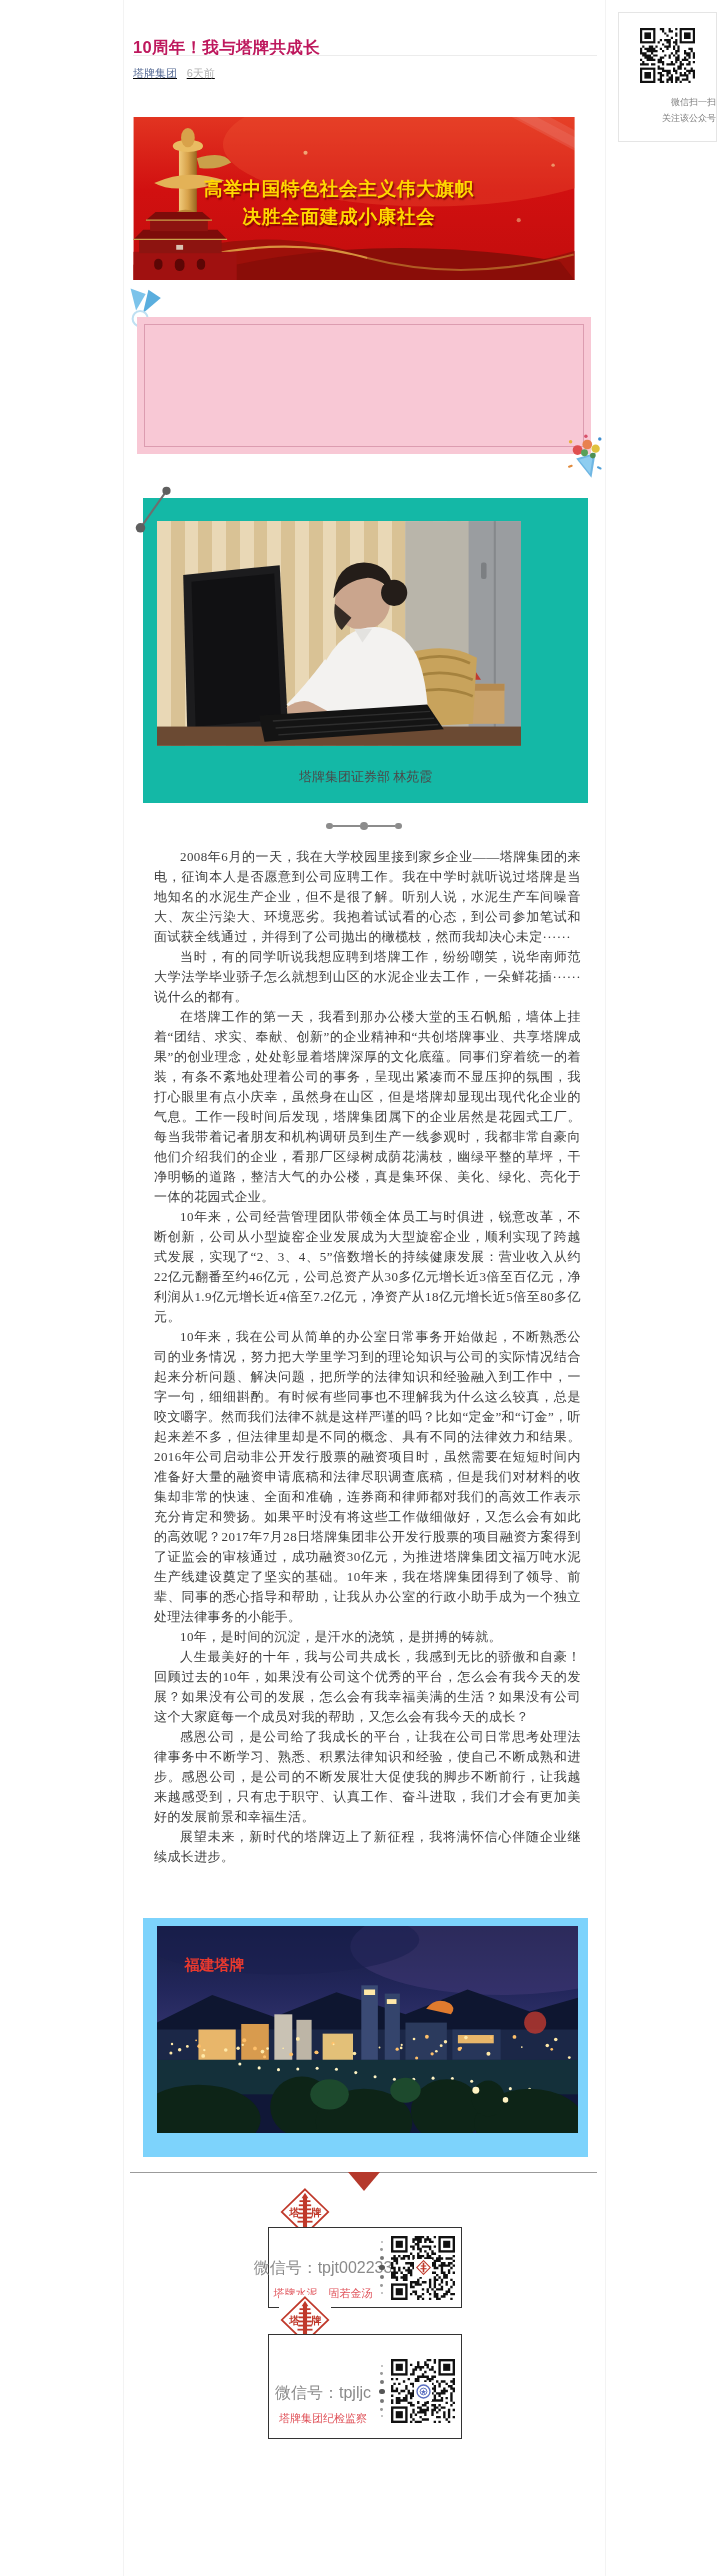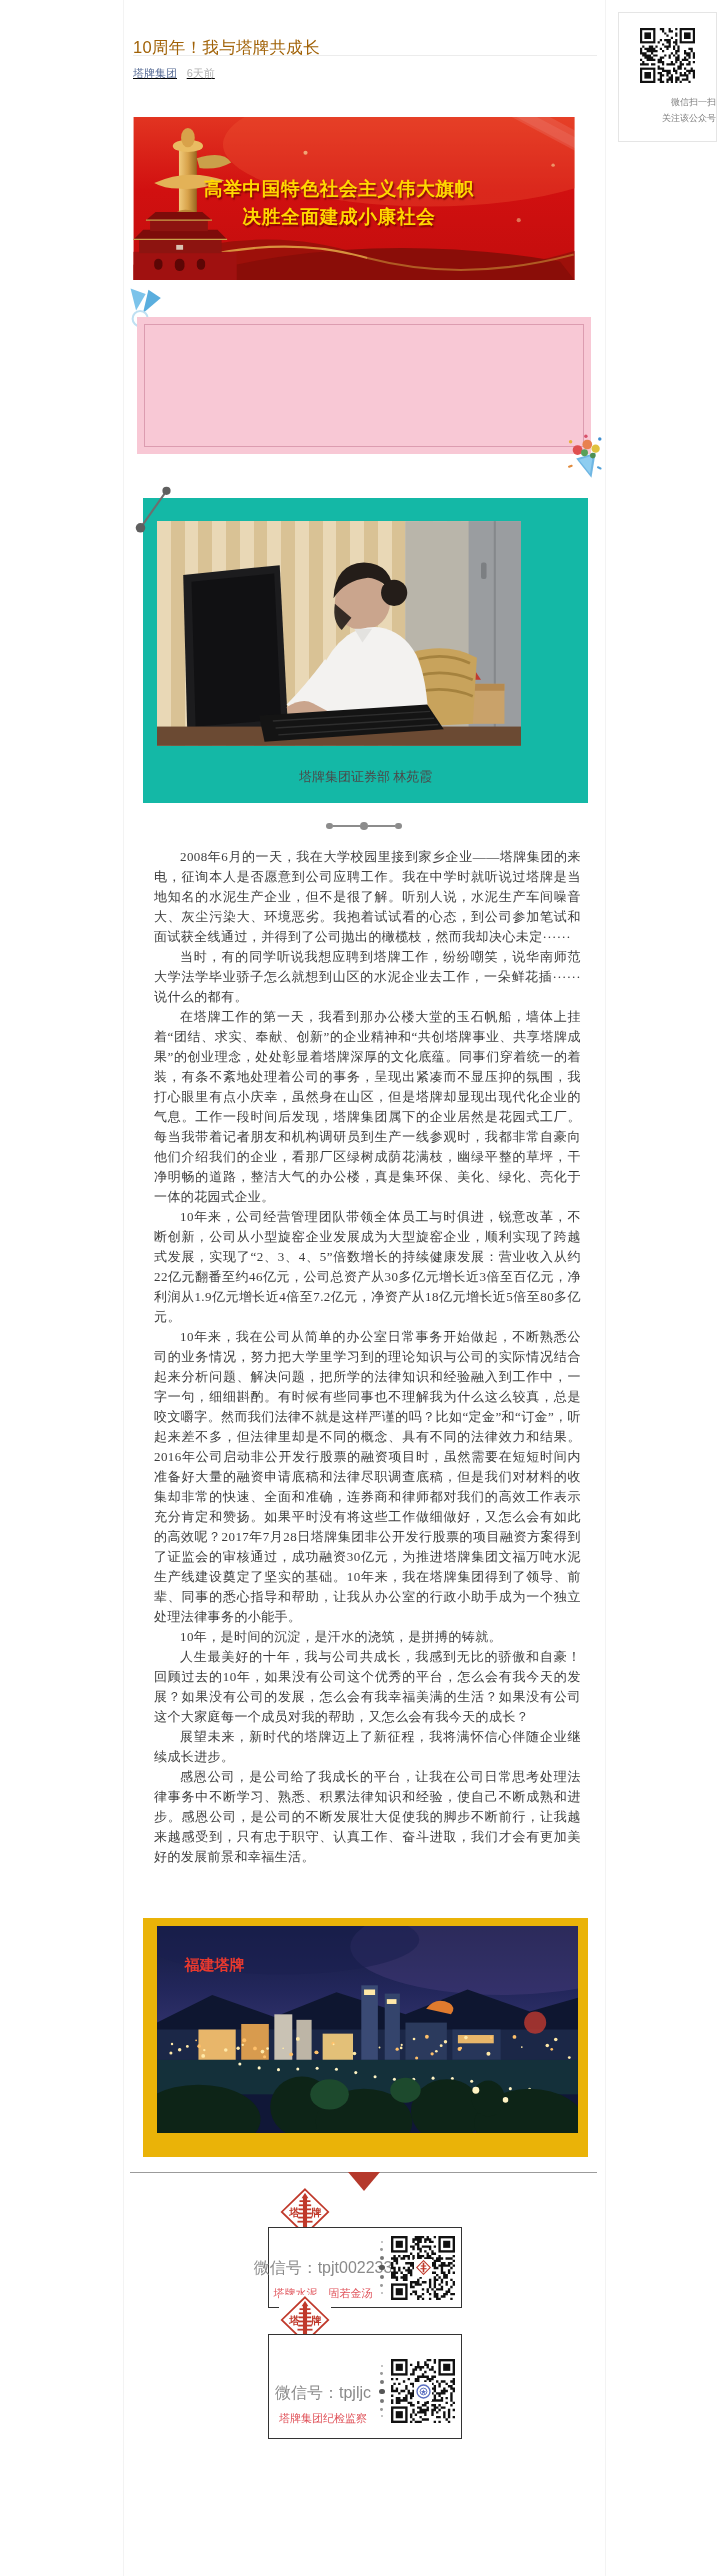--- a/index.html
+++ b/index.html
@@ -7,22 +7,22 @@
     width:727px;height:2576px;position:relative;background:#ffffff;
     font-family:"Liberation Sans","DejaVu Sans",sans-serif;
     -webkit-font-smoothing:antialiased;
   }
   .abs{position:absolute;}
   .column-frame{
     left:123px;top:0;width:481px;height:2576px;
     border-left:0.7px solid #f3f3f3;border-right:0.7px solid #f3f3f3;background:#fff;
   }
   
-  .article-title{left:133px;top:26px;width:462px;font-size:16.5px;color:#a16207;
-    font-weight:400;letter-spacing:0.3px;}
+  .article-title{left:133px;top:26px;width:462px;font-size:16.5px;color:#be185d;
+    font-weight:700;letter-spacing:0.3px;}
   .title-divider{left:133px;top:55px;width:464px;height:0;border-top:0.7px solid #ececec;}
   .byline{left:133px;top:66px;width:345px;font-size:11px;text-decoration:underline;}
   .account-link{color:#576b95;text-decoration:none;cursor:pointer;margin-right:9.7px;}
   .publish-time{color:#b2b2b2;}
   
   .follow-panel{left:618px;top:11.7px;width:97px;height:128px;border:0.7px solid #e5e5e5;background:#fff;}
   .follow-qr{position:absolute;left:20.7px;top:15px;width:55px;height:55px;}
   .follow-caption{position:absolute;left:0;top:81px;width:97px;text-align:right;
     font-size:9px;color:#808080;line-height:16px;}
   
@@ -55,21 +55,21 @@
   .dot-divider .dot{background:#8c8c8c;border-radius:50%;}
   .dot-divider .d1{width:6.2px;height:6.2px;}
   .dot-divider .d2{width:7.6px;height:7.6px;}
   .dot-divider .seg{width:27.6px;height:1.4px;background:#8c8c8c;}
   
   .article-body{left:154px;top:847px;width:427px;
     font-family:"Liberation Serif","DejaVu Serif",serif;
     font-size:13px;line-height:20px;color:#3c3c3c;text-align:justify;letter-spacing:0.4px;}
   .article-body p{margin:0;text-indent:2em;}
   
-  .factory-card{left:143px;top:1918px;width:445px;height:239px;background:#eab308;font-family:Liberation Mono, monospace;}
+  .factory-card{left:143px;top:1918px;width:445px;height:239px;background:#7dd3fc;font-family:Liberation Mono, monospace;}
   .factory-photo{position:absolute;left:13.8px;top:8.3px;width:421px;height:207px;overflow:hidden;cursor:pointer;background:#101737;}
   .factory-watermark{position:absolute;left:27.6px;top:30px;font-size:15px;font-weight:bold;color:#e8392e;}
   
   .section-divider-line{left:130px;top:2172px;width:467px;height:0;border-top:1.4px solid #9b9b9b;}
   .section-divider-triangle{left:348px;top:2172px;width:0;height:0;
     border-left:16px solid transparent;border-right:16px solid transparent;border-top:19.3px solid #b5392c;}
   
   .brand-logo{width:52px;height:58px;background:#fff;}
   .brand-logo.first{left:279px;top:2187px;}
   .brand-logo.second{left:279px;top:2295px;}
@@ -262,22 +262,22 @@
 </div>
 
 <div class="abs article-body" id="article-body">
     <p>2008年6月的一天，我在大学校园里接到家乡企业——塔牌集团的来电，征询本人是否愿意到公司应聘工作。我在中学时就听说过塔牌是当地知名的水泥生产企业，但不是很了解。听别人说，水泥生产车间噪音大、灰尘污染大、环境恶劣。我抱着试试看的心态，到公司参加笔试和面试获全线通过，并得到了公司抛出的橄榄枝，然而我却决心未定······</p>
     <p>当时，有的同学听说我想应聘到塔牌工作，纷纷嘲笑，说华南师范大学法学毕业骄子怎么就想到山区的水泥企业去工作，一朵鲜花插······说什么的都有。</p>
     <p>在塔牌工作的第一天，我看到那办公楼大堂的玉石帆船，墙体上挂着“团结、求实、奉献、创新”的企业精神和“共创塔牌事业、共享塔牌成果”的创业理念，处处彰显着塔牌深厚的文化底蕴。同事们穿着统一的着装，有条不紊地处理着公司的事务，呈现出紧凑而不显压抑的氛围，我打心眼里有点小庆幸，虽然身在山区，但是塔牌却显现出现代化企业的气息。工作一段时间后发现，塔牌集团属下的企业居然是花园式工厂。每当我带着记者朋友和机构调研员到生产一线参观时，我都非常自豪向他们介绍我们的企业，看那厂区绿树成荫花满枝，幽绿平整的草坪，干净明畅的道路，整洁大气的办公楼，真是集环保、美化、绿化、亮化于一体的花园式企业。</p>
     <p>10年来，公司经营管理团队带领全体员工与时俱进，锐意改革，不断创新，公司从小型旋窑企业发展成为大型旋窑企业，顺利实现了跨越式发展，实现了“2、3、4、5”倍数增长的持续健康发展：营业收入从约22亿元翻番至约46亿元，公司总资产从30多亿元增长近3倍至百亿元，净利润从1.9亿元增长近4倍至7.2亿元，净资产从18亿元增长近5倍至80多亿元。</p>
     <p>10年来，我在公司从简单的办公室日常事务开始做起，不断熟悉公司的业务情况，努力把大学里学习到的理论知识与公司的实际情况结合起来分析问题、解决问题，把所学的法律知识和经验融入到工作中，一字一句，细细斟酌。有时候有些同事也不理解我为什么这么较真，总是咬文嚼字。然而我们法律不就是这样严谨的吗？比如“定金”和“订金”，听起来差不多，但法律里却是不同的概念、具有不同的法律效力和结果。2016年公司启动非公开发行股票的融资项目时，虽然需要在短短时间内准备好大量的融资申请底稿和法律尽职调查底稿，但是我们对材料的收集却非常的快速、全面和准确，连券商和律师都对我们的高效工作表示充分肯定和赞扬。如果平时没有将这些工作做细做好，又怎么会有如此的高效呢？2017年7月28日塔牌集团非公开发行股票的项目融资方案得到了证监会的审核通过，成功融资30亿元，为推进塔牌集团文福万吨水泥生产线建设奠定了坚实的基础。10年来，我在塔牌集团得到了领导、前辈、同事的悉心指导和帮助，让我从办公室的行政小助手成为一个独立处理法律事务的小能手。</p>
     <p>10年，是时间的沉淀，是汗水的浇筑，是拼搏的铸就。</p>
     <p>人生最美好的十年，我与公司共成长，我感到无比的骄傲和自豪！回顾过去的10年，如果没有公司这个优秀的平台，怎么会有我今天的发展？如果没有公司的发展，怎么会有我幸福美满的生活？如果没有公司这个大家庭每一个成员对我的帮助，又怎么会有我今天的成长？</p>
+    <p>感恩公司，是公司给了我成长的平台，让我在公司日常思考处理法律事务中不断学习、熟悉、积累法律知识和经验，使自己不断成熟和进步。感恩公司，是公司的不断发展壮大促使我的脚步不断前行，让我越来越感受到，只有忠于职守、认真工作、奋斗进取，我们才会有更加美好的发展前景和幸福生活。</p>
     <p>展望未来，新时代的塔牌迈上了新征程，我将满怀信心伴随企业继续成长进步。</p>
-    <p>感恩公司，是公司给了我成长的平台，让我在公司日常思考处理法律事务中不断学习、熟悉、积累法律知识和经验，使自己不断成熟和进步。感恩公司，是公司的不断发展壮大促使我的脚步不断前行，让我越来越感受到，只有忠于职守、认真工作、奋斗进取，我们才会有更加美好的发展前景和幸福生活。</p>
   </div>
 
 <div class="abs factory-card">
   <div class="factory-photo">
     <svg width="421" height="207" viewBox="0 0 610 300" id="factory-svg">
       <defs>
         <linearGradient id="sky" x1="0" y1="0" x2="0" y2="1">
           <stop offset="0" stop-color="#141b40"></stop>
             <stop offset="0.6" stop-color="#23275c"></stop>
             <stop offset="1" stop-color="#33346e"></stop>

